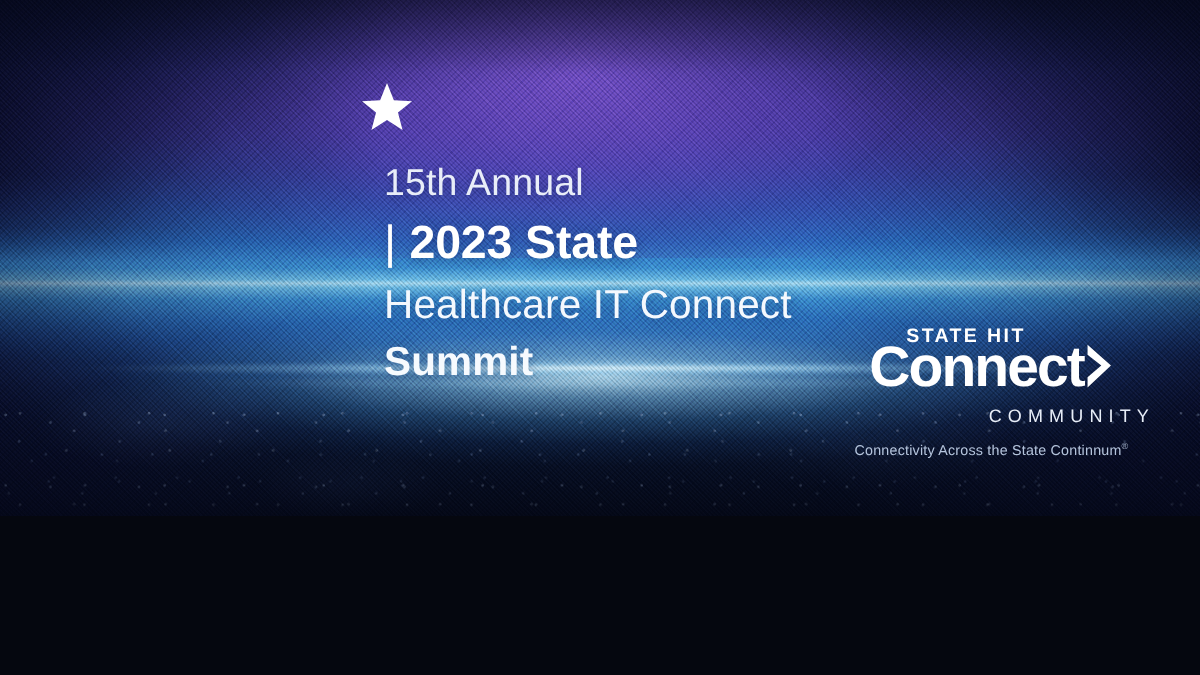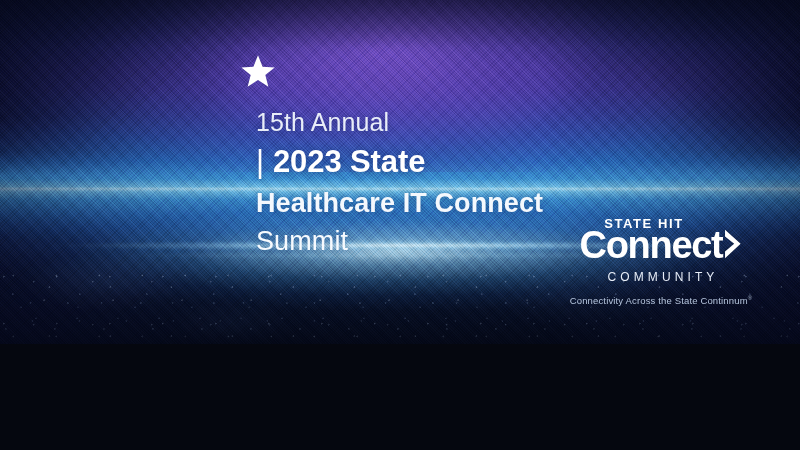--- a/index.html
+++ b/index.html
@@ -252,29 +252,29 @@
     color: #ffffff;
     text-shadow: 0 1px 7px rgba(20,30,80,0.42);
   }
   .hl-year .bar {
     display: inline-block;
     margin-right: 9px;
     font-weight: 400;
   }
   .hl-sub {
     font-size: 27px;
-    font-weight: 700;
+    font-weight: 400;
     letter-spacing: 0.1px;
     margin-top: 4px;
     color: #f4f8fd;
     text-shadow: 0 1px 7px rgba(20,40,90,0.40);
   }
   .hl-sub2 {
     font-size: 27px;
-    font-weight: 400;
+    font-weight: 700;
     letter-spacing: 0.1px;
     margin-top: 3px;
     color: #f6fafe;
     text-shadow: 0 1px 7px rgba(20,40,90,0.40);
   }
 
   
   .logo-lockup {
     position: absolute;
     right: 30px;
@@ -312,21 +312,21 @@
     margin-top: -1px;
     display: block;
   }
   .logo-chevron svg { display: block; width: 100%; height: 100%; }
   .logo-community {
     font-size: 12px;
     font-weight: 400;
     letter-spacing: 4.1px;
     color: #e8eef8;
     margin-top: 6px;
-    text-align: center;
+    text-align: right;
     padding-left: 4px;
   }
   .logo-tagline {
     font-size: 9.5px;
     font-weight: 400;
     letter-spacing: 0.15px;
     color: #c2d2ea;
     margin-top: 11px;
     text-align: center;
     white-space: nowrap;

